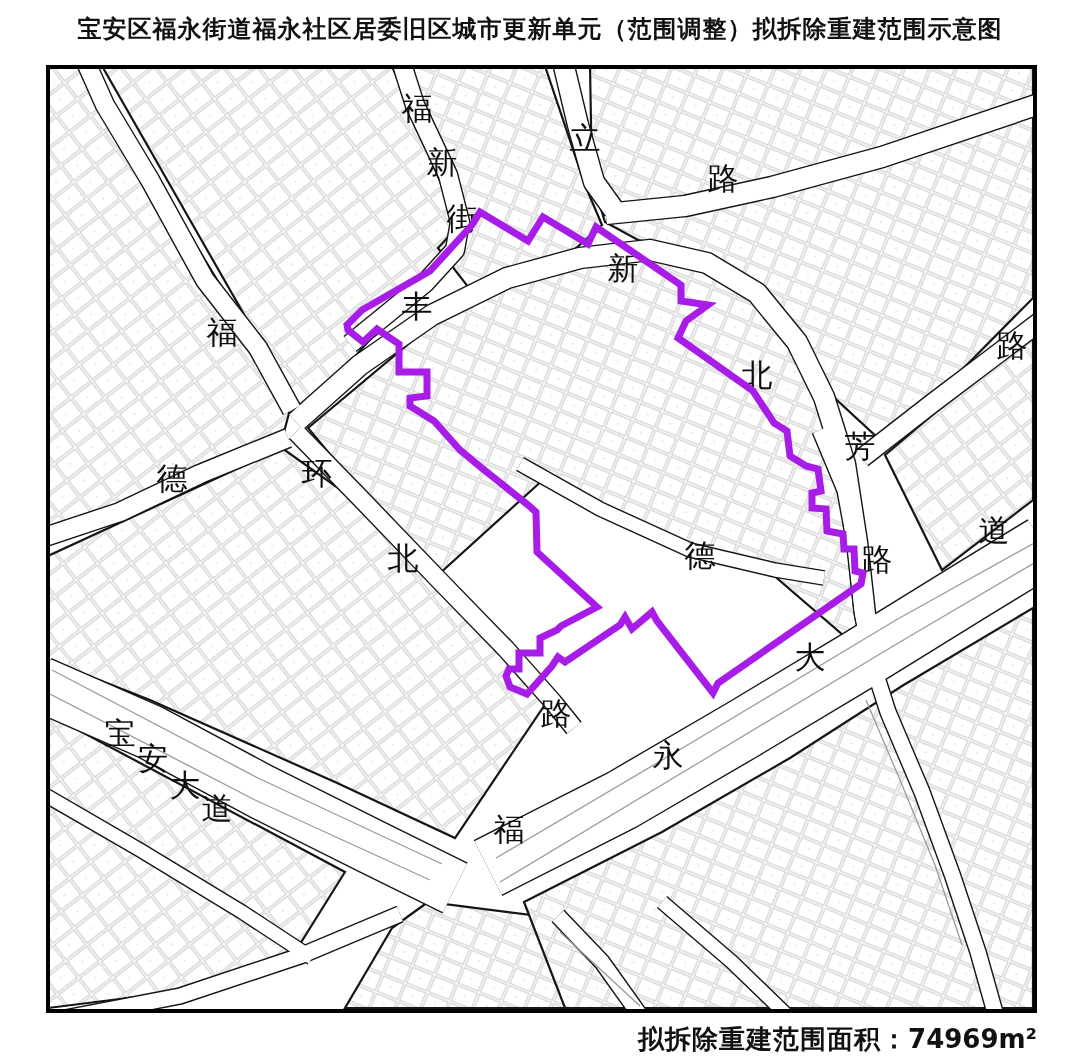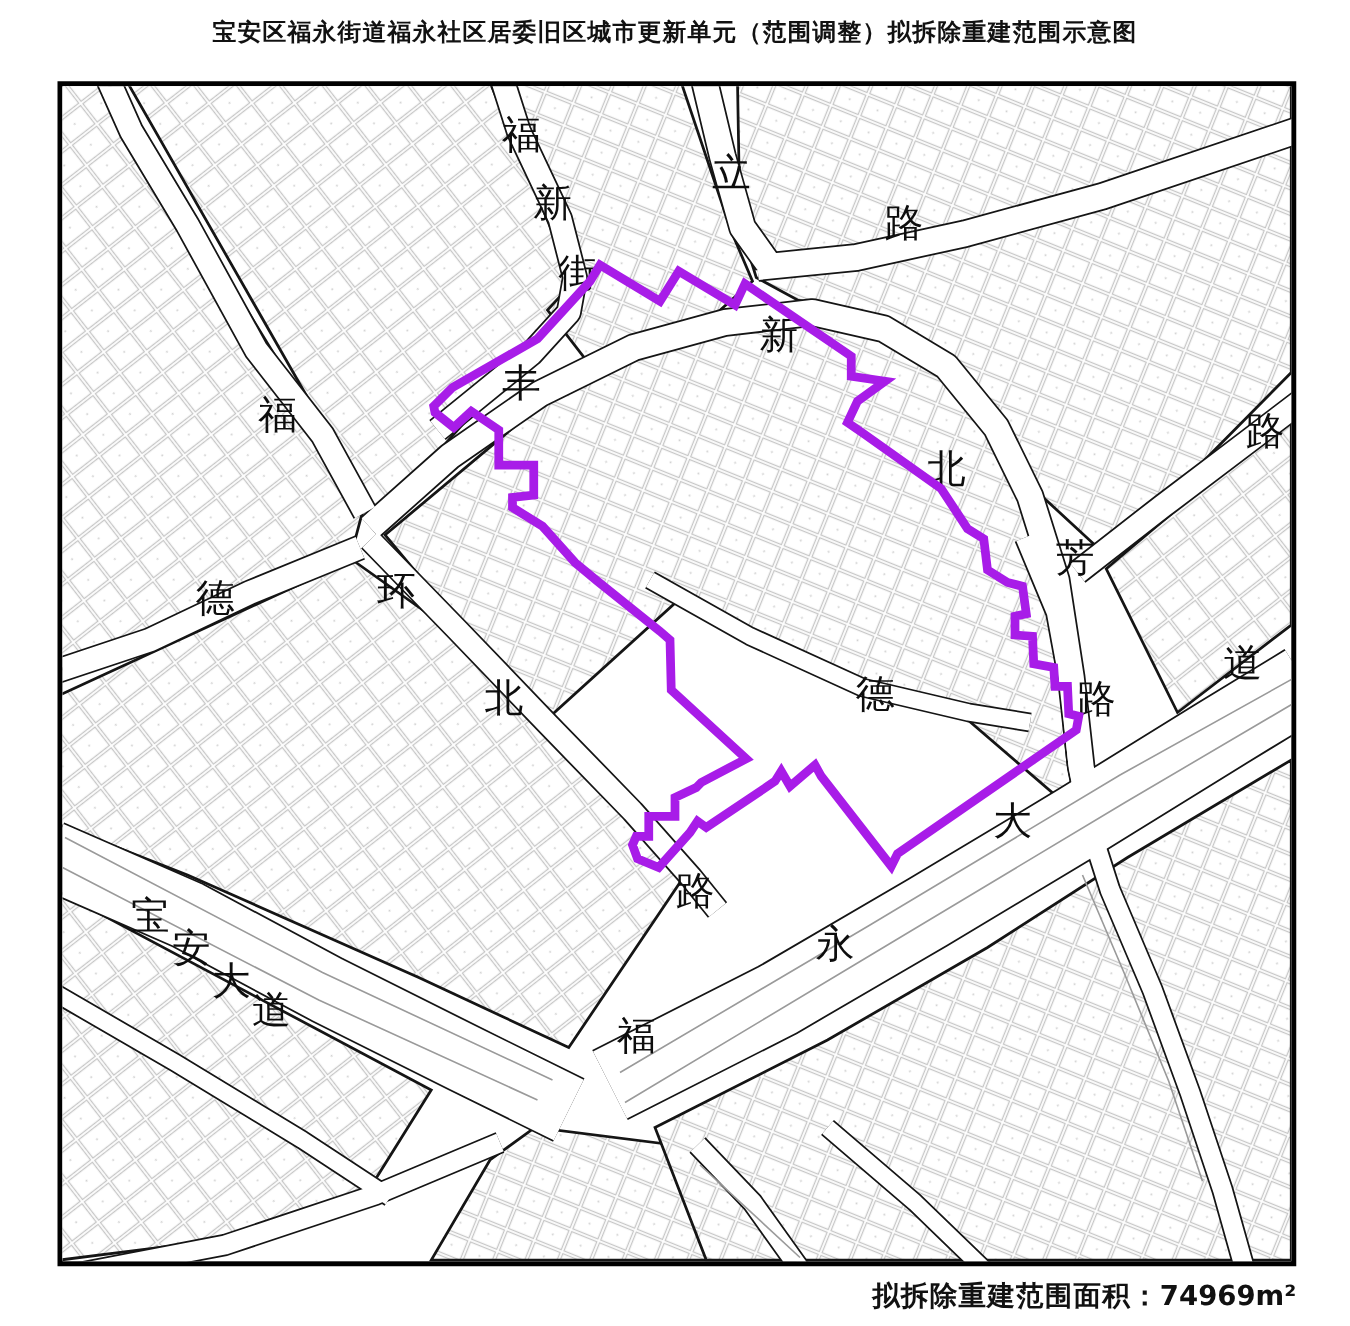--- a/index.html
+++ b/index.html
@@ -1,23 +1,23 @@
 <!DOCTYPE html>
 <html><head>
 <meta charset="utf-8">
 <style>
   html,body{margin:0;padding:0;background:#ffffff;}
   .page{position:relative;width:1080px;height:1061px;background:#fff;overflow:hidden;
         font-family:"Liberation Sans","DejaVu Sans",sans-serif;color:#111;}
   .title{position:absolute;top:13px;left:0;width:100%;text-align:center;
-         font-size:19px;font-weight:bold;letter-spacing:1px;white-space:nowrap;}
+         font-size:24px;font-weight:bold;letter-spacing:1px;white-space:nowrap;}
   .map-frame{position:absolute;left:46px;top:65px;width:983px;height:940px;
              border:4px solid #000;background:#fff;}
   .map-frame svg{display:block;width:983px;height:940px;}
-  .footer{position:absolute;top:1022px;right:43px;font-size:22px;font-weight:bold;
+  .footer{position:absolute;top:1022px;right:43px;font-size:26px;font-weight:bold;
           white-space:nowrap;letter-spacing:1px;}
   .footer .num{font-family:"DejaVu Sans",sans-serif;letter-spacing:0;}
   text.map-label{font-family:"Liberation Sans","DejaVu Sans",sans-serif;
                  font-size:31px;fill:#0d0d0d;text-anchor:middle;dominant-baseline:central;}
 </style>
 </head>
 <body>
 
 <div class="page">
 

